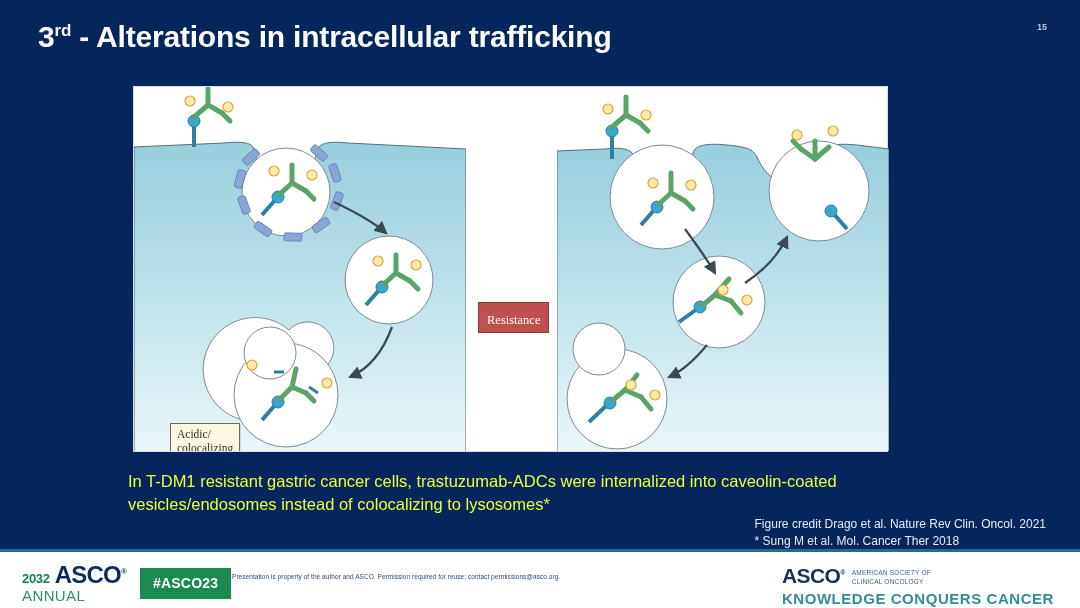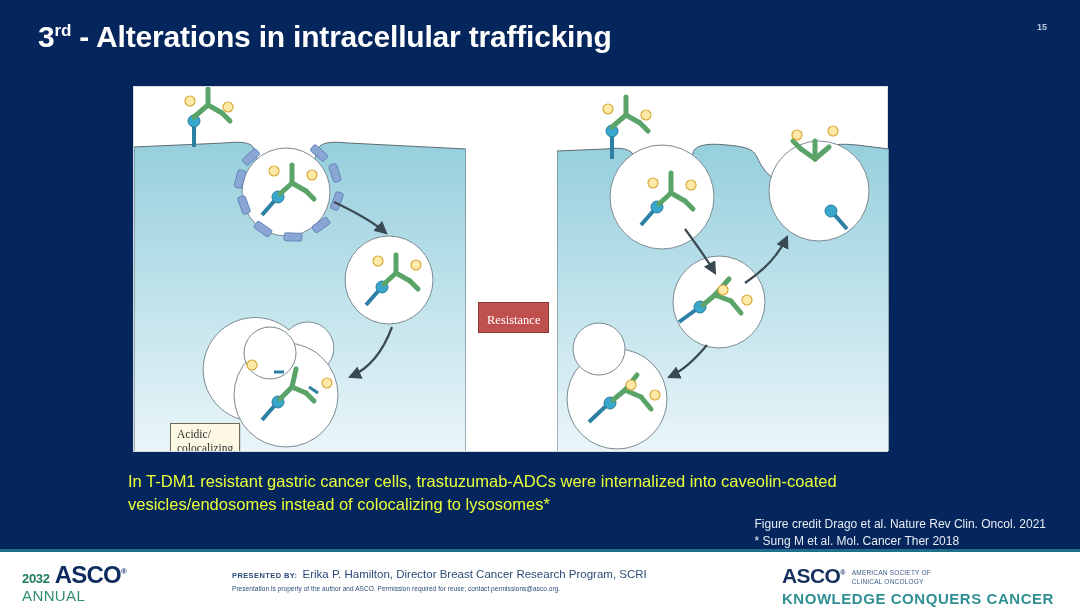--- a/index.html
+++ b/index.html
@@ -349,26 +349,23 @@
   <div class="footer">
 
     <div class="asco-meeting">
       <div class="am-top">
         <span class="am-year">2032</span>
         <span class="am-asco"><span>ASCO</span><sup>®</sup></span>
       </div>
       <div class="am-sub">ANNUAL MEETING</div>
     </div>
 
+    <div class="hashtag">#ASCO23</div>
 
     <div class="presented">
-      <div class="presented-line">
-        <span class="presented-by">PRESENTED BY:</span>
-        <span class="presenter-name">Erika P. Hamilton,  Director Breast Cancer Research Program, SCRI</span>
-      </div>
       <div class="disclaimer">Presentation is property of the author and ASCO. Permission required for reuse; contact permissions@asco.org.</div>
     </div>
 
     <div class="asco-logo">
       <div class="al-row">
         <span class="al-asco"><span>ASCO</span><sup>®</sup></span>
         <span class="al-full">AMERICAN SOCIETY OF
 CLINICAL ONCOLOGY</span>
       </div>
       <div class="al-tag">KNOWLEDGE CONQUERS CANCER</div>

